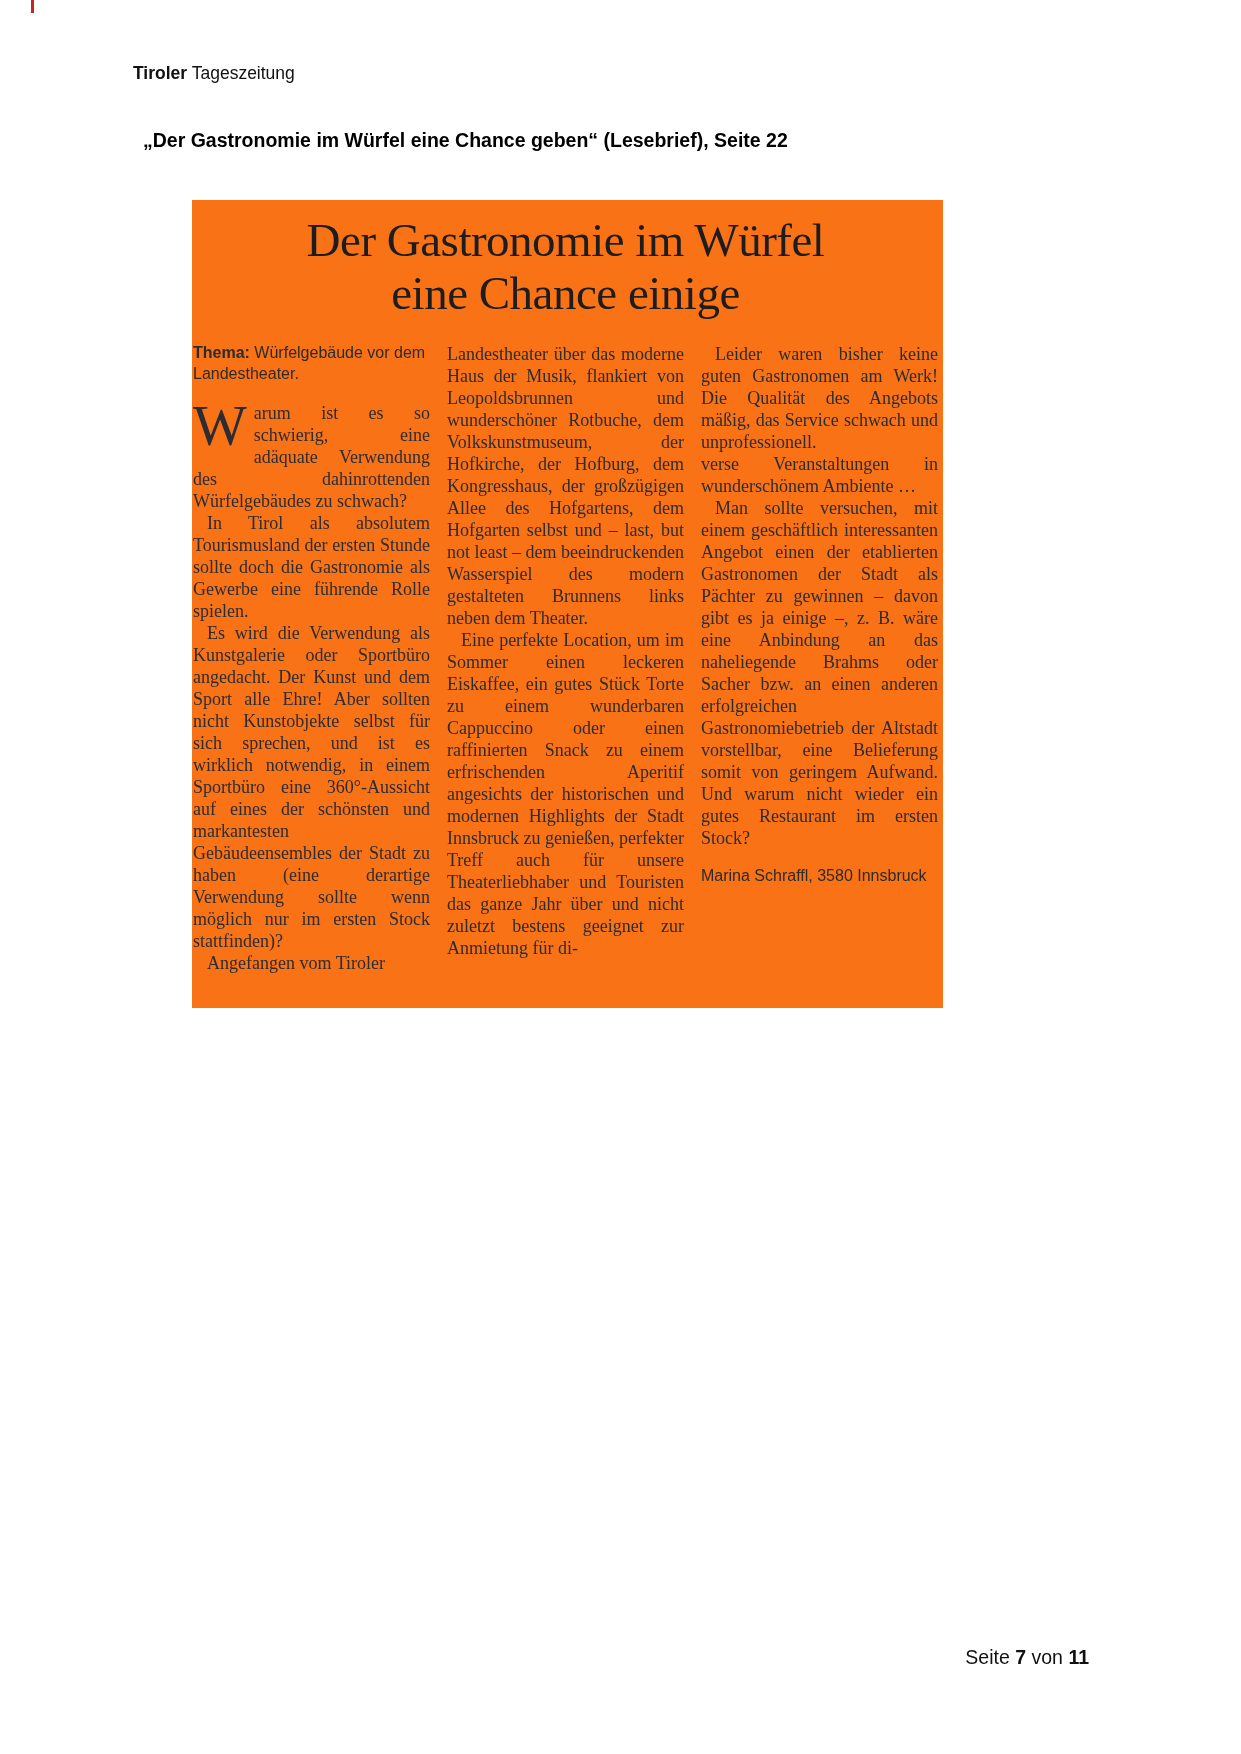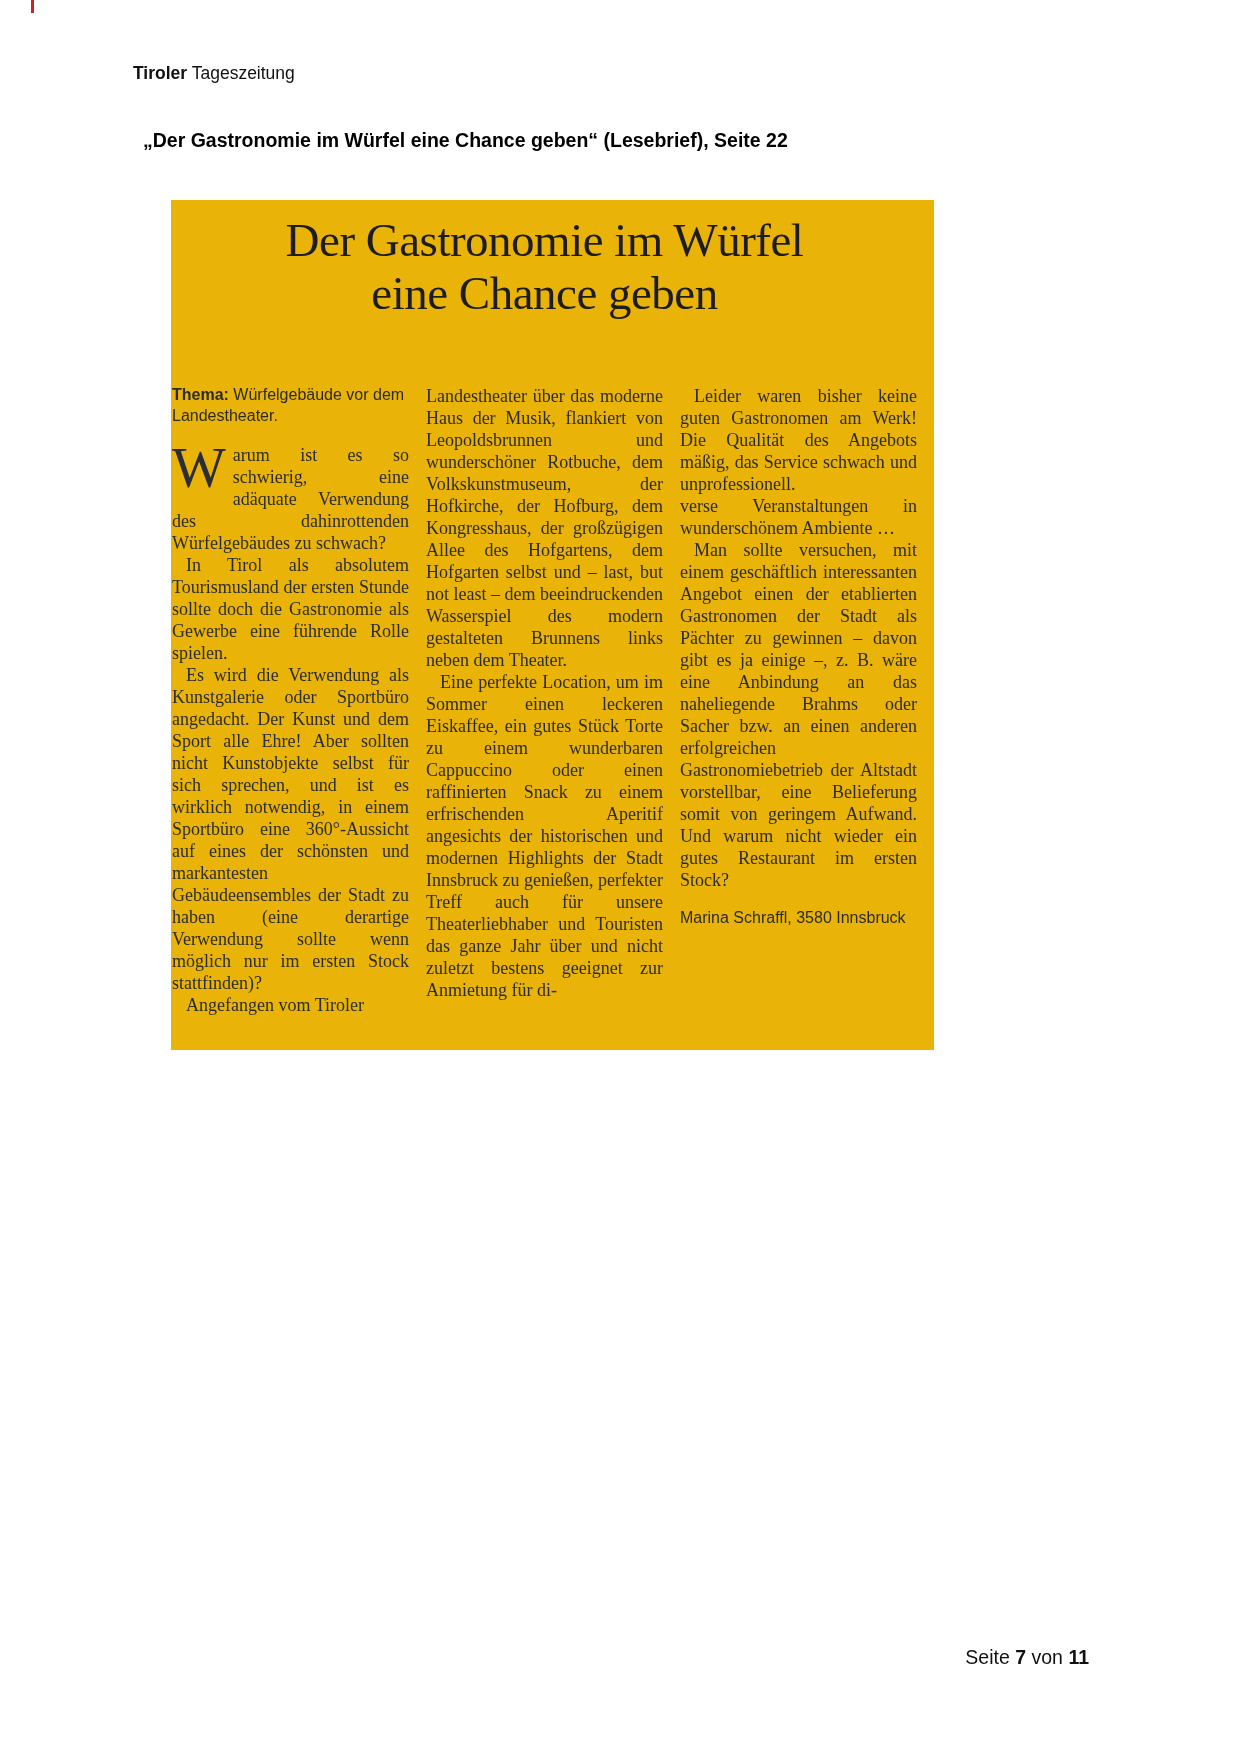--- a/index.html
+++ b/index.html
@@ -2,26 +2,26 @@
 <html><head>
 <meta charset="utf-8">
 <style>
   html,body{margin:0;padding:0;background:#ffffff;}
   .page{position:relative;width:1089px;height:1754px;background:#ffffff;overflow:hidden;
         font-family:"Liberation Sans",sans-serif;color:#1a1a1a;}
   .corner-mark{position:absolute;left:31px;top:0;width:3px;height:13px;background:#cc2222;}
   .page-header{position:absolute;left:133px;top:63px;font-size:17.5px;color:#111;}
   .page-header .b{font-weight:bold;}
   .doc-title{position:absolute;left:143px;top:129px;margin:0;font-size:19.5px;font-weight:bold;color:#000;}
-  .clipping{position:absolute;left:171px;top:200px;width:747px;background:#eab308;
-            padding:14px 16px 34px 0;}
+  .clipping{position:absolute;left:192px;top:200px;width:747px;background:#f97316;
+            padding:14px 4px 34px 0;}
   .headline{font-family:"Liberation Serif",serif;font-weight:400;text-align:center;
             font-size:47px;line-height:1.12;letter-spacing:-0.5px;color:#1d1d20;}
   .columns{display:flex;gap:17px;margin-top:24px;justify-content:center;}
-  .col{width:237px;margin-top:42px;}
+  .col{width:237px;}
   .thema{margin:0 0 17px 0;font-family:"Liberation Sans",sans-serif;font-size:16px;
          line-height:1.3;color:#2b2b2b;}
   .thema .b{font-weight:bold;}
   .body-p{margin:0;font-family:"Liberation Serif",serif;font-size:18px;line-height:22px;
           text-align:justify;color:#2c2c33;hyphens:manual;}
   .body-p.indent{text-indent:14px;}
   .dropcap{float:left;font-family:"Liberation Serif",serif;font-size:57px;line-height:43px;
            padding:2px 7px 0 0;color:#2c2c33;}
   .signature{margin:18px 0 0 0;font-family:"Liberation Sans",sans-serif;font-size:16px;
              color:#2b2b2b;}
@@ -37,21 +37,21 @@
   <div class="corner-mark"></div>
 
   <div class="page-header"><span class="b">Tiroler</span><span> Tageszeitung</span></div>
 
   <h1 class="doc-title">„Der Gastronomie im Würfel eine Chance geben“ (Lesebrief), Seite 22</h1>
 
   <div class="clipping">
 
     <div class="headline">
       <div>Der Gastronomie im Würfel</div>
-      <div>eine Chance geben</div>
+      <div>eine Chance einige</div>
     </div>
 
     <div class="columns">
 
       <div class="col">
         <p class="thema"><span class="b">Thema:</span><span> Würfelgebäude vor dem Landestheater.</span></p>
         <p class="body-p"><span class="dropcap">W</span><span>arum ist es so schwierig, eine adäquate Verwendung des dahinrottenden Würfelgebäudes zu schwach?</span></p>
         <p class="body-p indent">In Tirol als absolutem Tourismusland der ersten Stunde sollte doch die Gastronomie als Gewerbe eine führende Rolle spielen.</p>
         <p class="body-p indent">Es wird die Verwendung als Kunstgalerie oder Sportbüro angedacht. Der Kunst und dem Sport alle Ehre! Aber sollten nicht Kunstobjekte selbst für sich sprechen, und ist es wirklich notwendig, in einem Sportbüro eine 360°-Aussicht auf eines der schönsten und markantesten Gebäudeensembles der Stadt zu haben (eine derartige Verwendung sollte wenn möglich nur im ersten Stock stattfinden)?</p>
         <p class="body-p indent">Angefangen vom Tiroler</p>

